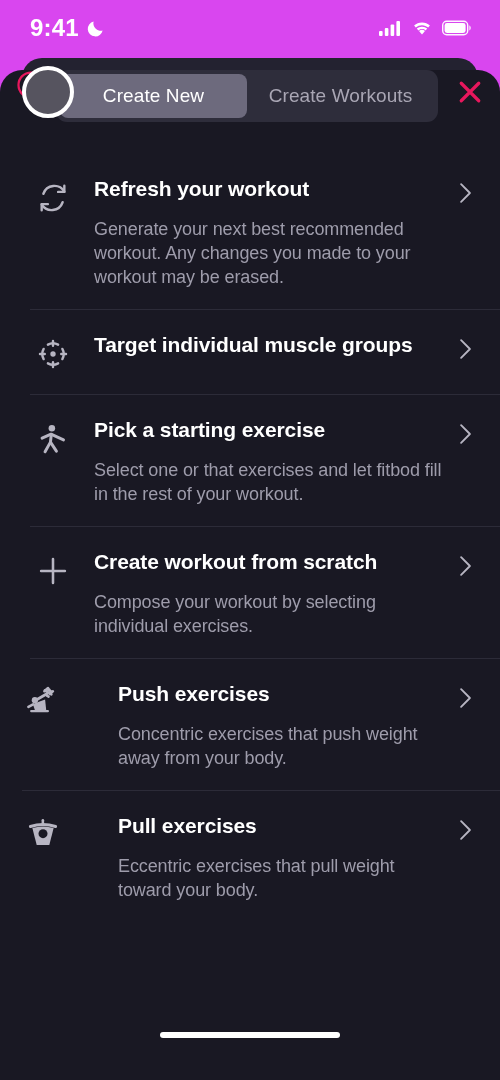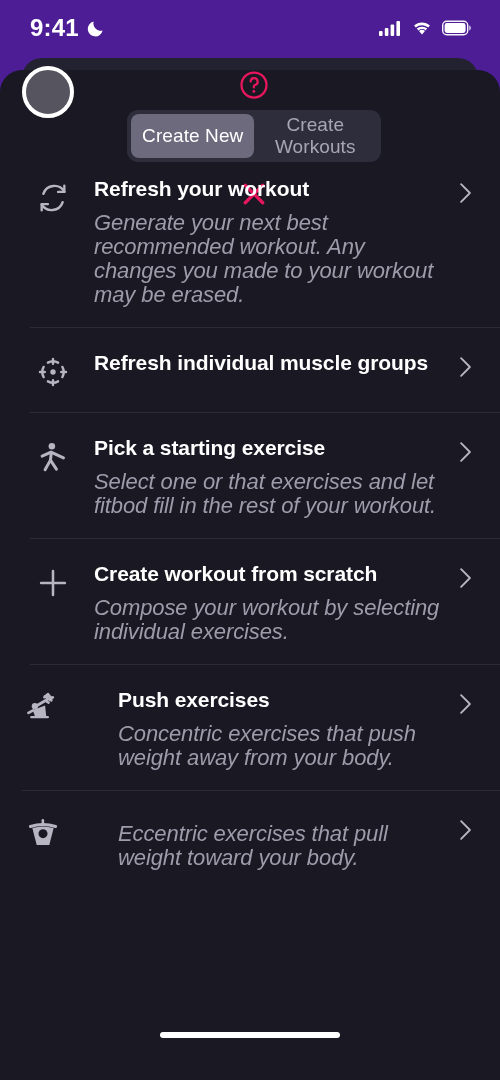--- a/index.html
+++ b/index.html
@@ -1,21 +1,21 @@
 <!DOCTYPE html>
 <html><head>
 <meta charset="utf-8">
 <style>
   * { margin:0; padding:0; box-sizing:border-box; }
   html,body{
     width:500px; height:1080px; overflow:hidden;
     background:#000; font-family:"Liberation Sans", sans-serif;
     -webkit-font-smoothing:antialiased;
   }
-  #screen{ position:relative; width:500px; height:1048px; background:#4c1d95; }
+  #screen{ position:relative; width:500px; height:1048px; background:#d946ef; }
 
   
   .statusbar{
     position:absolute; top:0; left:0; width:500px; height:56px;
     display:flex; align-items:center; justify-content:space-between;
     padding:0 28px 0 30px; color:#fff; z-index:40;
   }
   .sb-left{ display:flex; align-items:center; gap:7px; }
   .sb-time{ font-size:24px; font-weight:600; letter-spacing:.2px; color:#fff; }
   .sb-right{ display:flex; align-items:center; gap:9px; }
@@ -26,22 +26,22 @@
     background:#232230; border-radius:20px 20px 0 0; z-index:1;
   }
   .sheet{
     position:absolute; left:0; top:70px; width:500px; height:1010px;
     background:#191823; border-radius:22px 22px 0 0; z-index:2;
     overflow:hidden;
   }
 
   
   .header{
-    position:relative; height:80px; display:flex; align-items:center;
-    padding:0 8px 0 16px; gap:10px;flex-direction:column;
+    position:relative; height:80px; display:flex; 
+    padding:0 8px 0 16px; gap:10px;
   }
   .help-btn{
     width:30px; height:30px; flex:0 0 30px; position:relative;
     display:flex; align-items:center; justify-content:center;
   }
   .segmented{
     flex:1 1 auto; height:52px; background:#2e2d3b; border-radius:11px;
     display:flex; align-items:center; padding:4px; gap:0;
   }
   .seg{
@@ -73,22 +73,22 @@
   .row .ico{
     flex:0 0 46px; height:40px; display:flex; align-items:center;
     justify-content:center; margin-top:2px;
   }
   .row .body{ flex:1 1 auto; padding-left:18px; padding-right:6px; }
   .row .title{
     font-size:21px; font-weight:700; color:#ffffff; letter-spacing:-.1px;
     line-height:26px;
   }
   .row .desc{
-    margin-top:9px; font-size:22px; line-height:24px; color:#9e9cab;
-    letter-spacing:-.1px; max-width:360px;font-style:italic;
+    margin-top:15px; font-size:18px; line-height:24px; color:#9e9cab;
+    letter-spacing:-.1px; max-width:360px;
   }
   .row .chev{
     flex:0 0 22px; display:flex; align-items:flex-start;
     justify-content:center; padding-top:6px;
   }
   .divider{ height:1px; background:#2c2b38; margin-left:30px; }
 
   
   .section-title{
     font-size:21px; color:#9e9cab; font-weight:400;
@@ -195,21 +195,21 @@
 
       <div class="row">
         <div class="ico">
           <svg width="34" height="34" viewBox="0 0 24 24" fill="none" stroke="#b7b5c2" stroke-width="1.7" stroke-linecap="round">
             <path d="M12 2.8v3.4 M12 17.8v3.4 M2.8 12h3.4 M17.8 12h3.4"></path>
             <path d="M18.6 8.4A7.4 7.4 0 0 1 18.6 15.6 M15.6 18.6A7.4 7.4 0 0 1 8.4 18.6 M5.4 15.6A7.4 7.4 0 0 1 5.4 8.4 M8.4 5.4A7.4 7.4 0 0 1 15.6 5.4"></path>
             <circle cx="12" cy="12" r="1.9" fill="#b7b5c2" stroke="none"></circle>
           </svg>
         </div>
         <div class="body">
-          <div class="title">Refresh individual muscle groups</div>
+          <div class="title">Target individual muscle groups</div>
         </div>
         <div class="chev">
           <svg width="15" height="22" viewBox="0 0 12 20">
               <path d="M2 2 L10 10 L2 18" fill="none" stroke="#b7b5c2" stroke-width="1.7" stroke-linecap="round" stroke-linejoin="round"></path>
             </svg>
         </div>
       </div>
       <div class="divider"></div>
 
       <div class="row">
@@ -282,20 +282,21 @@
       <div class="row split">
         <div class="ico">
           <svg width="36" height="36" viewBox="0 0 24 24">
             <path d="M11.9 2.1 L11.9 5.0" fill="none" stroke="#b7b5c2" stroke-width="1.7" stroke-linecap="round"></path>
             <path d="M3.6 6.3 Q12 3.6 20.4 6.3" fill="none" stroke="#b7b5c2" stroke-width="2.0" stroke-linecap="round"></path>
             <path d="M4.9 7.4 Q12 5.4 19.1 7.4 L16.2 18.6 L7.8 18.6 Z" fill="#b7b5c2"></path>
             <circle cx="12" cy="11.1" r="3.0" fill="#191823"></circle>
           </svg>
         </div>
         <div class="body">
+          <div class="title">Pull exercises</div>
           <div class="desc">Eccentric exercises that pull weight toward your body.</div>
         </div>
         <div class="chev">
           <svg width="15" height="22" viewBox="0 0 12 20">
               <path d="M2 2 L10 10 L2 18" fill="none" stroke="#b7b5c2" stroke-width="1.7" stroke-linecap="round" stroke-linejoin="round"></path>
             </svg>
         </div>
       </div>
     </div>
   </div>

